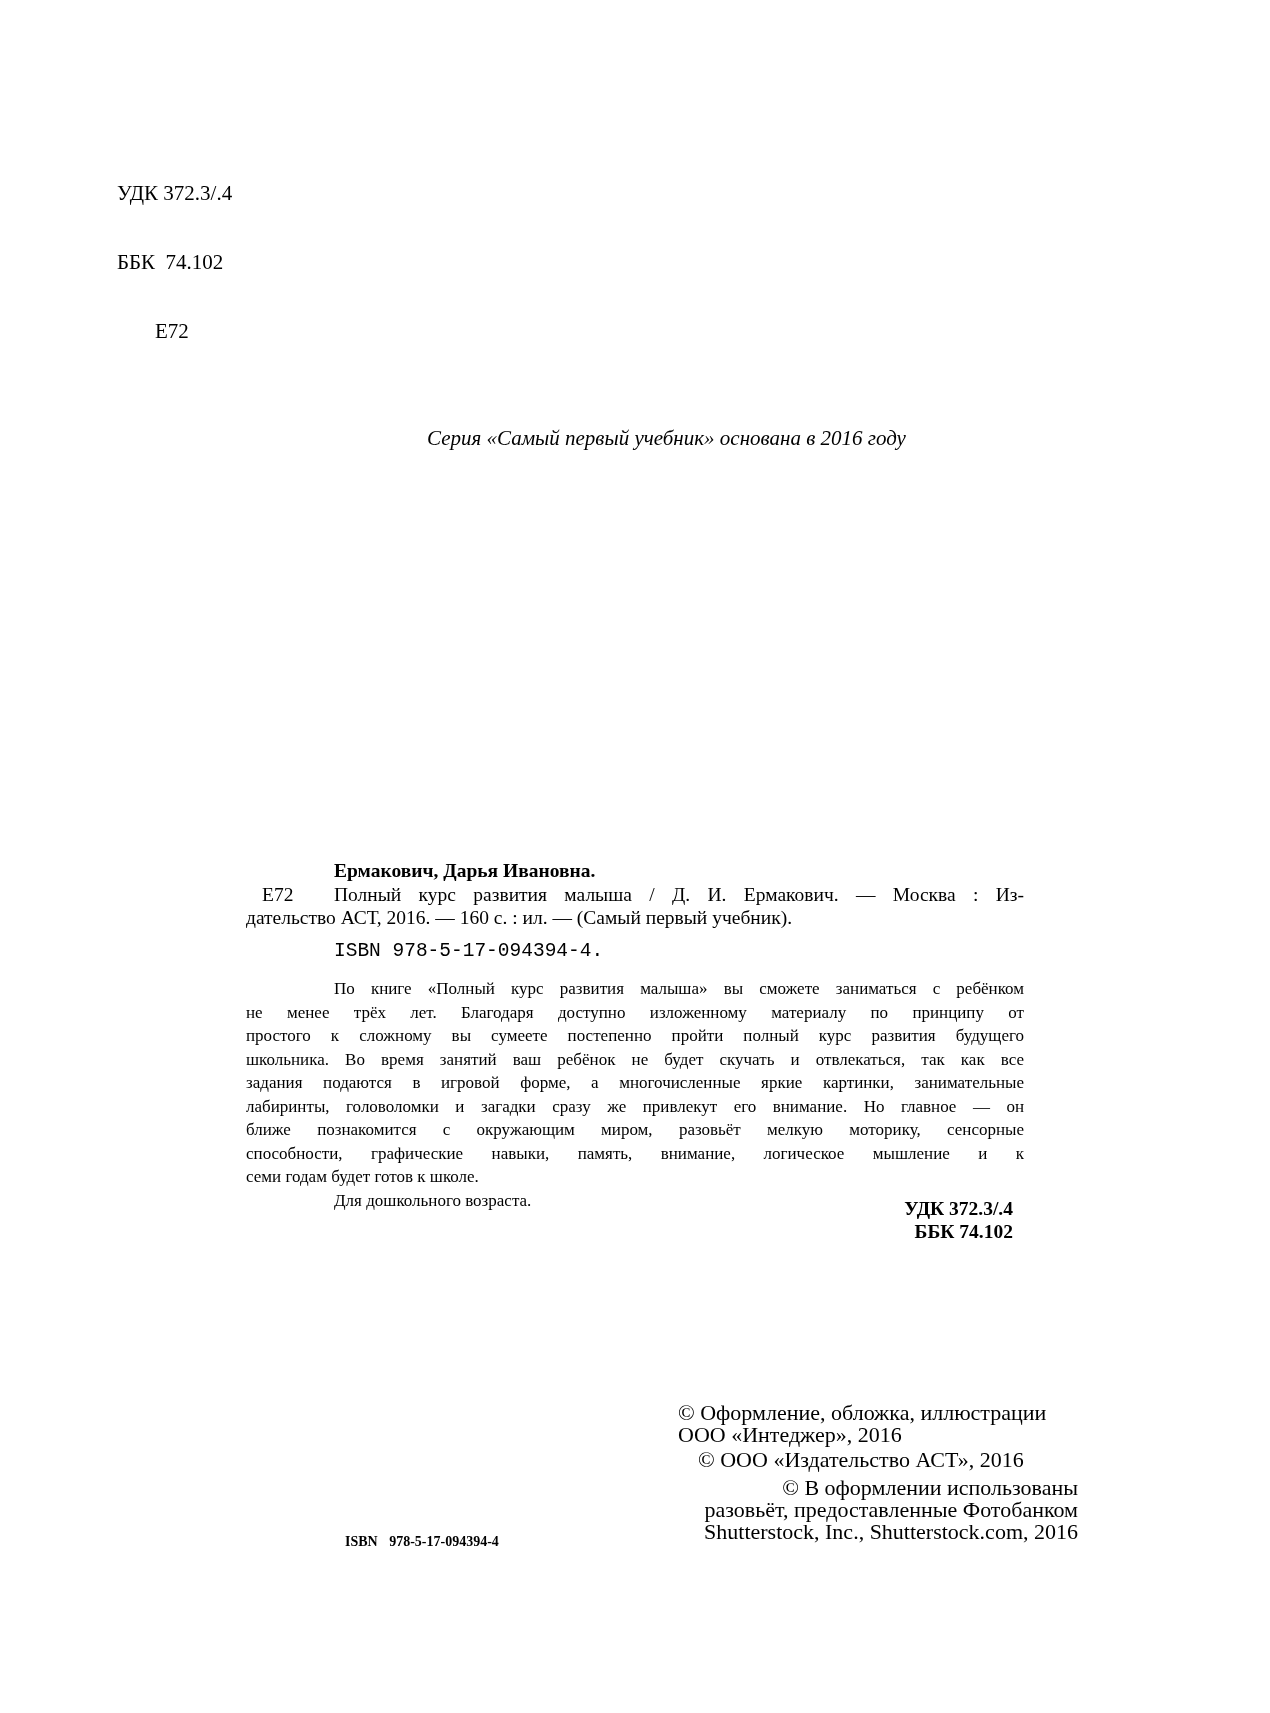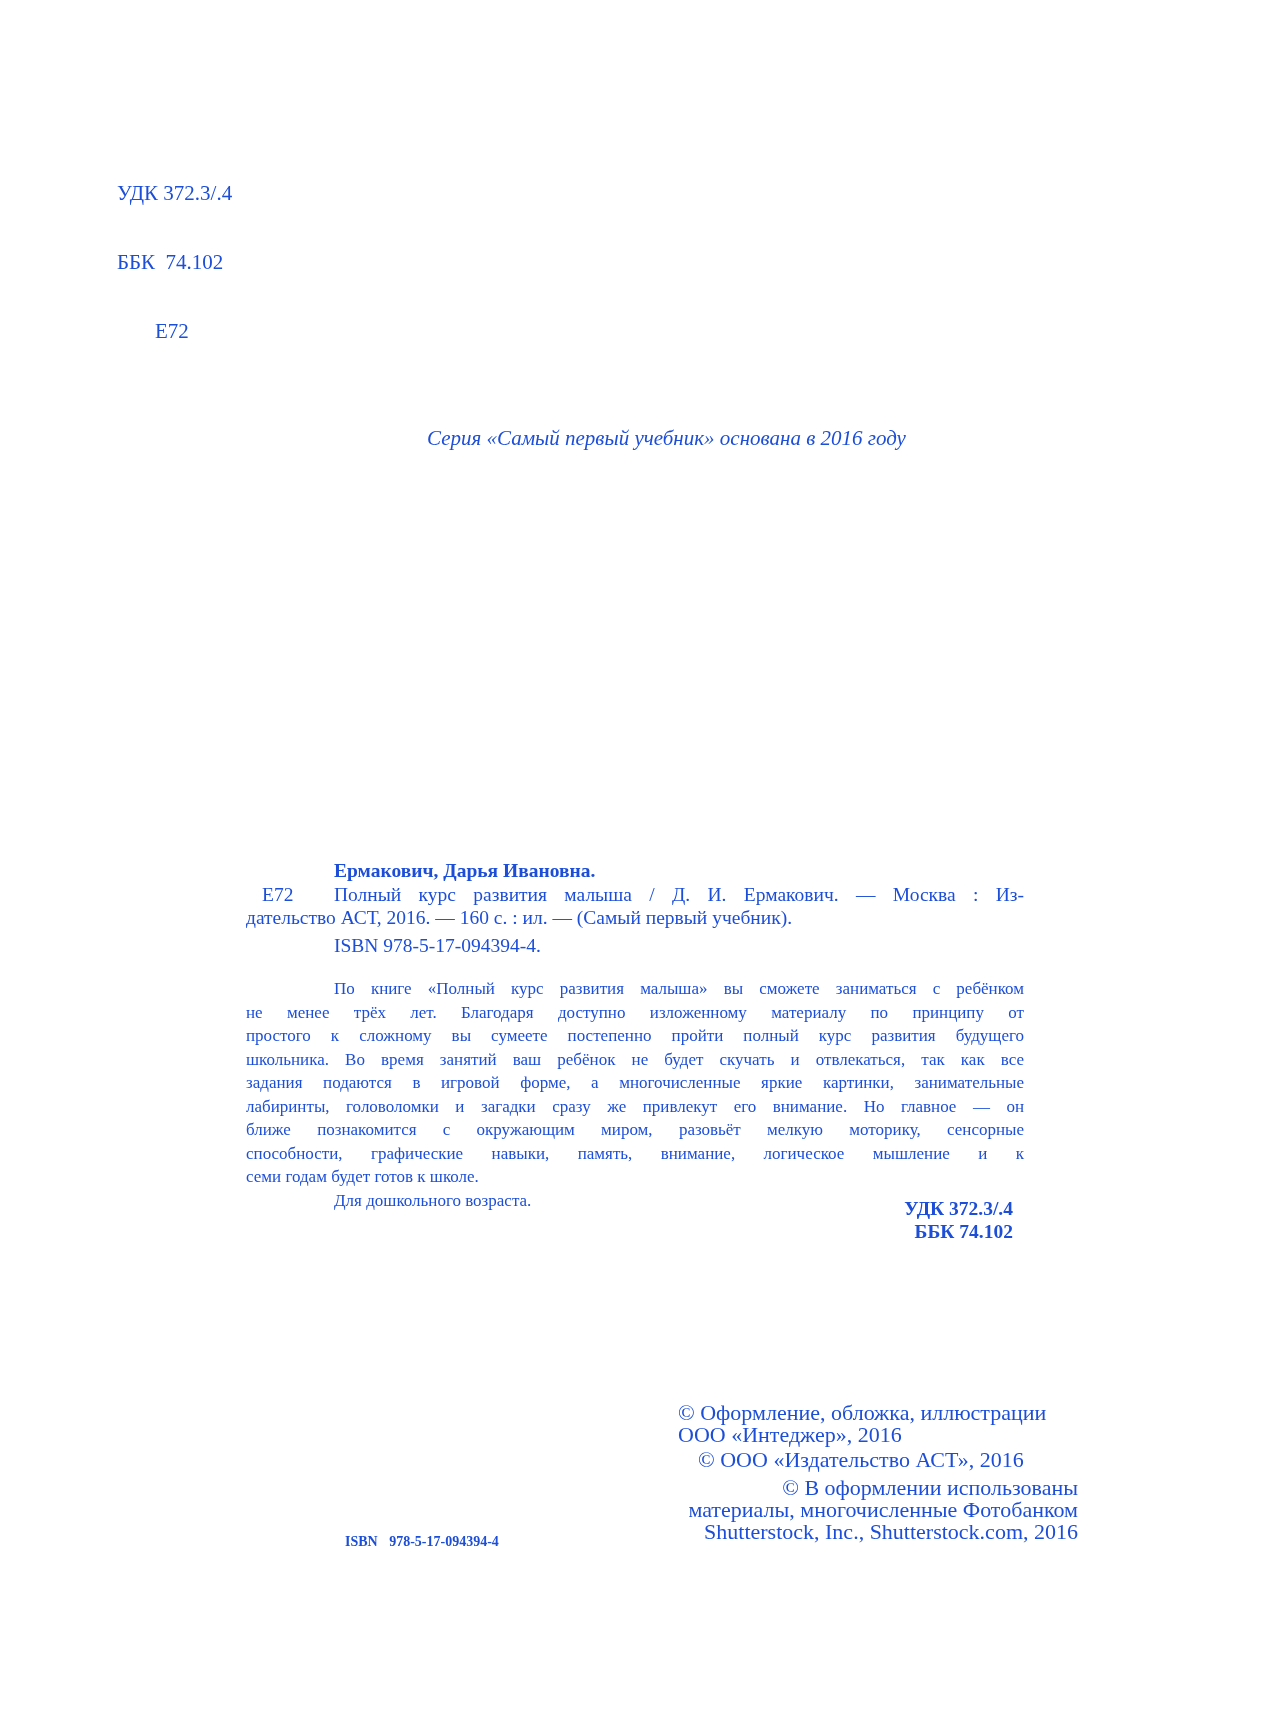--- a/index.html
+++ b/index.html
@@ -2,21 +2,21 @@
 <html><head>
 <meta charset="utf-8">
 <style>
   html,body { margin:0; padding:0; background:#e8e8e8; }
   .page {
     position:relative;
     width:1270px; height:1713px;
     margin:0 auto;
     background:#ffffff;
     font-family:"Liberation Serif", serif;
-    color:#1d4ed8;
+    color:#000000;
     overflow:hidden;
   }
 
   
   .top-codes {
     position:absolute; left:117px; top:136px;
     font-size:21px; line-height:23px;
     white-space:pre;
   }
   .top-codes .indent { padding-left:38px; }
@@ -29,21 +29,21 @@
 
   
   .card {
     position:absolute; left:246px; top:859px; width:778px;
     font-size:19.5px; line-height:23.5px;
   }
   .card .margin-code { position:absolute; left:16px; top:24px; }
   .card .author { padding-left:88px; font-weight:bold; }
   .jline  { text-align:justify; text-align-last:justify; }
   .jfirst { padding-left:88px; }
-  .card .isbn-line { padding-left:88px; margin-top:4px; }
+  .card .isbn-line { padding-left:88px; margin-top:10px;font-family:Liberation Mono, monospace; }
 
   
   .annotation {
     position:absolute; left:246px; top:977px; width:778px;
     font-size:17px; line-height:23.5px;
   }
   .annotation .age-note { padding-left:88px; }
 
   
   .right-codes {
@@ -111,20 +111,20 @@
   <div class="copyright">
     <div class="g1">
       <div>© Оформление, обложка, иллюстрации</div>
       <div>ООО «Интеджер», 2016</div>
     </div>
     <div class="g2">
       <div>© ООО «Издательство АСТ»,  2016</div>
     </div>
     <div class="g3">
       <div>© В оформлении использованы</div>
-      <div>материалы, многочисленные Фотобанком</div>
+      <div>разовьёт, предоставленные Фотобанком</div>
       <div>Shutterstock, Inc., Shutterstock.com, 2016</div>
     </div>
   </div>
 
   <div class="bottom-isbn">ISBN  978-5-17-094394-4</div>
 
 </div>
 
 </body></html>

